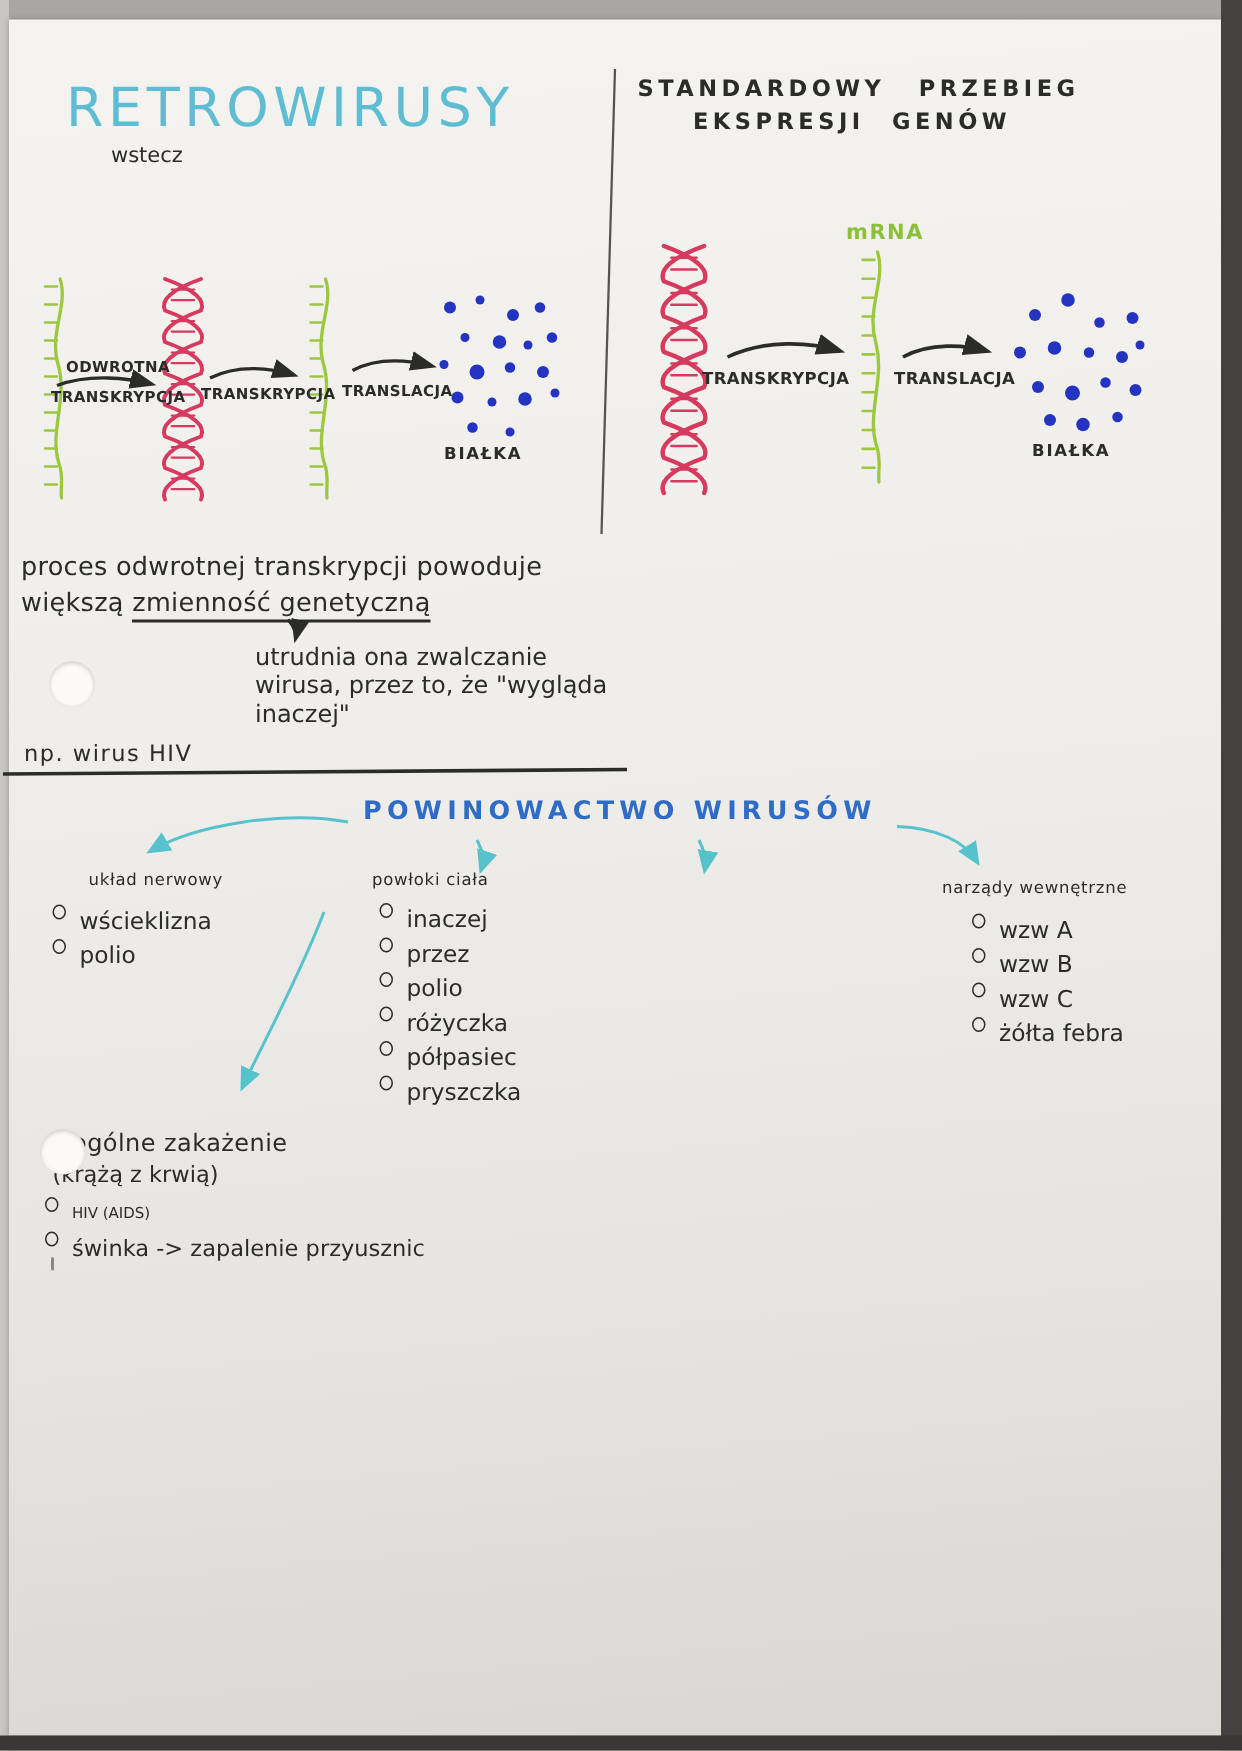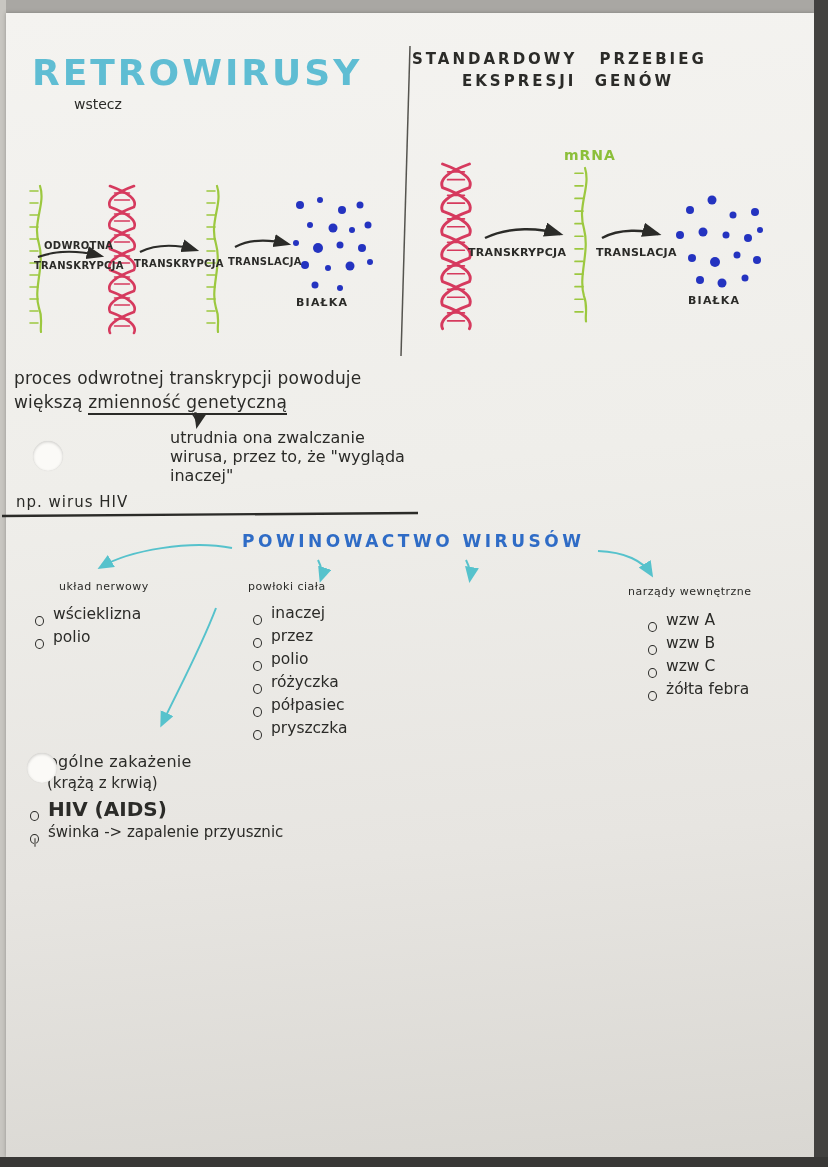--- a/index.html
+++ b/index.html
@@ -7,38 +7,38 @@
          background:#a9a7a3;font-family:"DejaVu Sans",sans-serif;color:#2b2b28;}
   .paper{position:absolute;left:6px;top:13px;width:808px;height:1144px;
          background:linear-gradient(175deg,#f4f3f0 0%,#efeeea 40%,#e7e5e1 72%,#d9d7d2 100%);
          box-shadow:0 0 4px rgba(0,0,0,.25);}
   .bg-right{position:absolute;left:814px;top:0;width:14px;height:1167px;background:#434240;}
   .bg-bottom{position:absolute;left:0;top:1157px;width:828px;height:10px;background:#393836;}
   .bg-left{position:absolute;left:0;top:0;width:6px;height:1167px;background:#c8c6c1;}
   .abs{position:absolute;white-space:nowrap;}
   svg.overlay{position:absolute;left:0;top:0;pointer-events:none;}
   
-  .main-title{left:32px;top:52px;font-size:36px;letter-spacing:3px;color:#5fbdd3;font-weight:bold;}
+  .main-title{left:44px;top:52px;font-size:36px;letter-spacing:3px;color:#5fbdd3;font-weight:normal;}
   .title-note{left:74px;top:96px;font-size:14px;}
-  .std-h1{left:412px;top:50px;font-size:15px;font-weight:bold;letter-spacing:3px;word-spacing:14px;}
+  .std-h1{left:425px;top:50px;font-size:15px;font-weight:bold;letter-spacing:3px;word-spacing:14px;}
   .std-h2{left:462px;top:72px;font-size:15px;font-weight:bold;letter-spacing:3px;word-spacing:10px;}
   
   .dlab{font-size:10px;font-weight:bold;letter-spacing:.3px;}
   .blab{font-size:11px;font-weight:bold;letter-spacing:1.2px;}
   .mrna{left:564px;top:147px;font-size:14px;font-weight:bold;color:#8cbf3a;letter-spacing:1px;}
   
   .nline{font-size:17px;letter-spacing:.2px;}
   .u{border-bottom:2px solid #2b2b28;padding-bottom:1px;}
   .detail{font-size:16px;}
   .example{left:16px;top:493px;font-size:15px;letter-spacing:1px;}
   
   .aff-head{left:242px;top:531px;font-size:17px;font-weight:bold;letter-spacing:3.5px;color:#2f6cc6;}
   .col-title{font-size:11px;font-weight:400;letter-spacing:.5px;}
   ul.hand{list-style:none;margin:0;padding:0;}
-  ul.hand li{font-size:15.5px;line-height:23px;display:flex;align-items:flex-end;}
+  ul.hand li{font-size:15.5px;line-height:23px;display:flex;align-items:flex-start;}
   .ring{display:inline-block;width:7px;height:8px;border:1.6px solid #2b2b28;border-radius:50%;
         margin-right:9px;flex:0 0 auto;}
   .gen-title{font-size:16px;letter-spacing:.3px;}
   .gen-sub{font-size:15px;}
   
   .hole{position:absolute;width:30px;height:30px;border-radius:50%;background:#fbfaf7;
         box-shadow:inset 0 1px 3px rgba(0,0,0,.18),0 0 1px rgba(0,0,0,.1);z-index:9;}
   .mark{position:absolute;left:34px;top:838px;width:2px;height:9px;background:#8a8884;border-radius:1px;}
 </style>
 </head>
@@ -228,23 +228,23 @@
         </li>
       <li>
           <span class="ring"></span>
           <span>żółta febra</span>
         </li>
     </ul>
   </div>
 
   <div class="abs" style="left:30px;top:752px;">
     <div class="gen-title" style="margin-left:18px;">ogólne zakażenie</div>
-    <div class="gen-sub" style="margin-left:17px;margin-top:3px;">(krążą z krwią)</div>
+    <div class="gen-sub" style="margin-left:5px;margin-top:3px;">(krążą z krwią)</div>
     <ul class="hand" style="margin-top:6px;">
-      <li style="font-size:20px;font-weight:bold;">
+      <li style="font-size:10px;">
           <span class="ring"></span>
           <span>HIV (AIDS)</span>
         </li>
       <li style="font-size:15px;">
           <span class="ring"></span>
           <span>świnka -&gt; zapalenie przyusznic</span>
         </li>
     </ul>
   </div>
 

